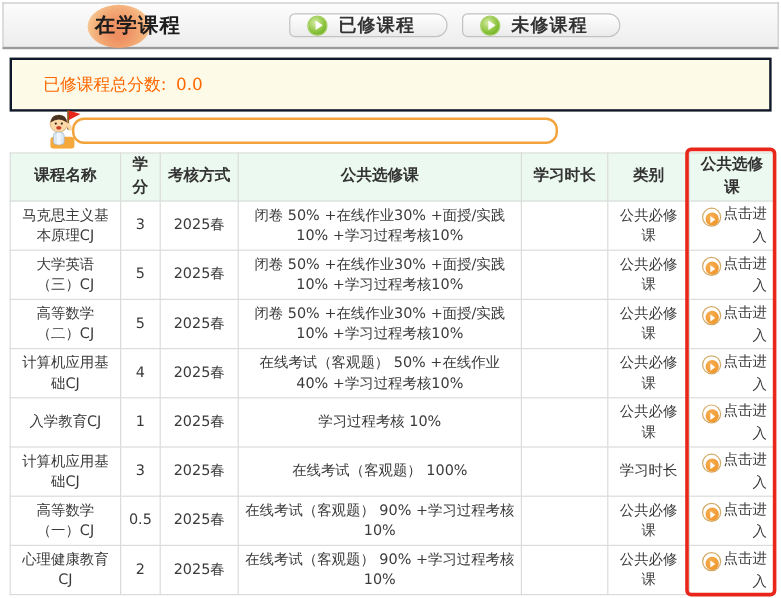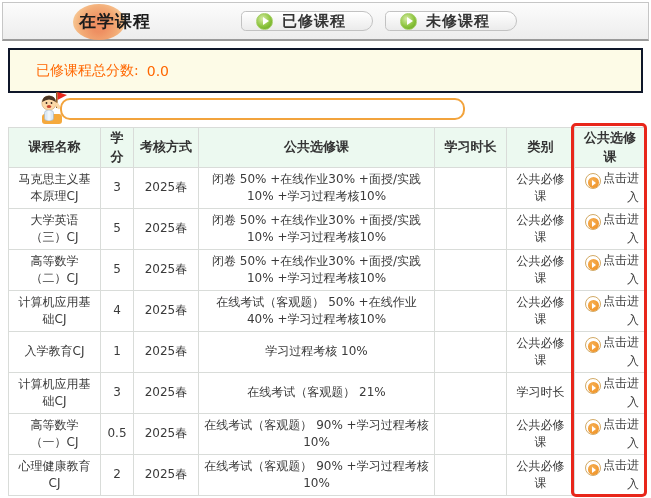--- a/index.html
+++ b/index.html
@@ -286,21 +286,21 @@
       <a class="enter-link"><span class="orange-play"><span class="disc">
                   <span class="tri"></span>
                 </span></span><span>点击进入</span></a>
     </td>
   </tr>
 
   <tr>
     <td class="c-name">计算机应用基础CJ</td>
     <td class="c-credit">3</td>
     <td class="c-term">2025春</td>
-    <td class="c-assess">在线考试（客观题） 21%</td>
+    <td class="c-assess">在线考试（客观题） 100%</td>
     <td class="c-duration"></td>
     <td class="c-category">学习时长</td>
     <td class="c-enter">
       <a class="enter-link"><span class="orange-play"><span class="disc">
                   <span class="tri"></span>
                 </span></span><span>点击进入</span></a>
     </td>
   </tr>
 
   <tr>

